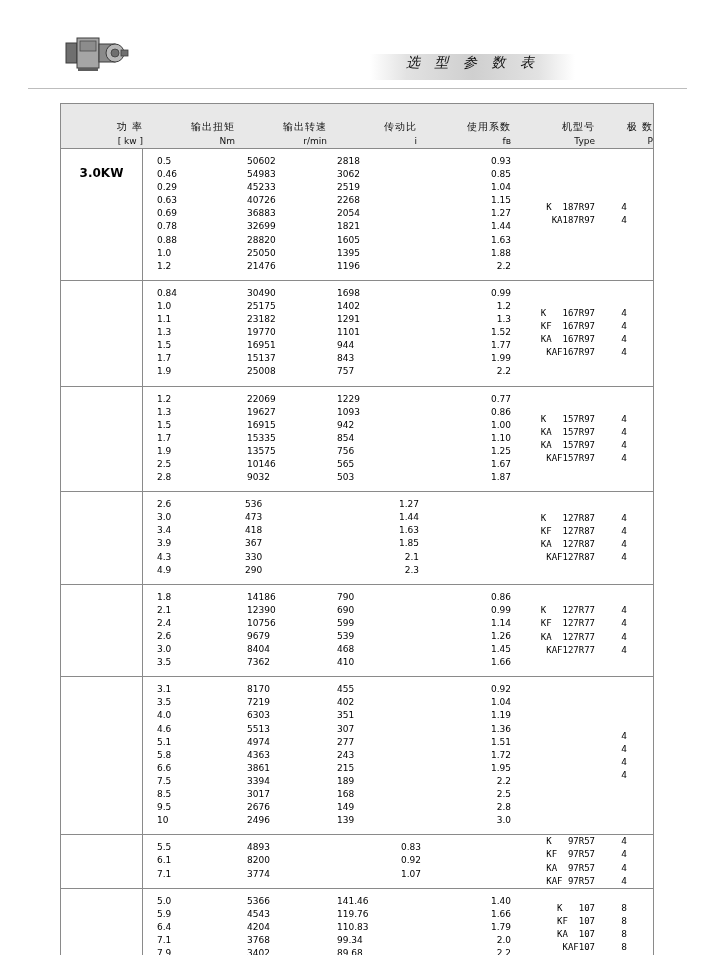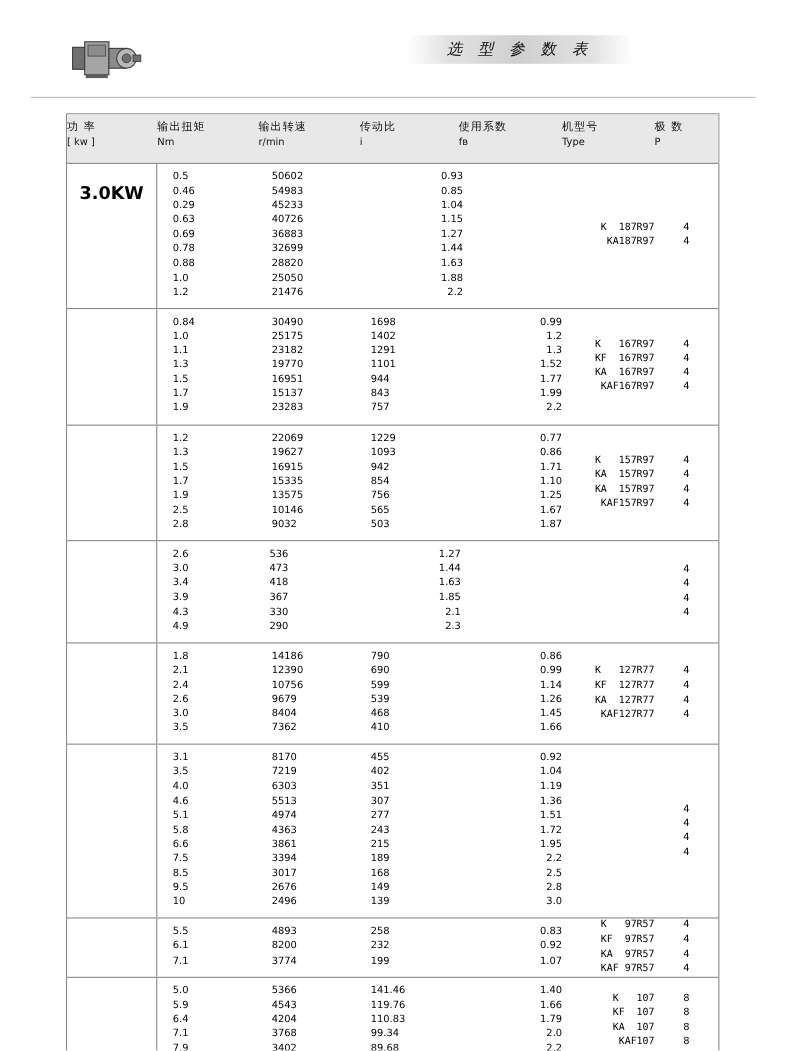--- a/index.html
+++ b/index.html
@@ -34,26 +34,25 @@
     left: 64px;
     top: 34px;
     width: 66px;
     height: 40px;
   }
   .logo-box svg { display: block; }
 
   .title-wrap {
     position: absolute;
     left: 370px;
-    top: 32px;
+    top: 54px;
     width: 205px;
     height: 26px;
     background: linear-gradient(to right, #ffffff 0%, #e2e2e2 18%, #cfcfcf 50%, #e2e2e2 82%, #ffffff 100%);
     display: flex;
-    align-items: center;
     justify-content: center;
   }
   .title-wrap .title-text {
     font-family: "DejaVu Sans", sans-serif;
     font-size: 14px;
     font-style: italic;
     letter-spacing: 5px;
     color: #111;
     white-space: nowrap;
   }
@@ -71,25 +70,26 @@
 
   .thead {
     display: flex;
     background: #e8e8e8;
     border-bottom: 1px solid #8a8a8a;
     height: 44px;
   }
   .thead .cell {
     box-sizing: border-box;
     padding-top: 4px;
-    text-align: left;
+    text-align: right;
     font-size: 9.5px;
     line-height: 1.55;
     color: #111;
     font-family: "DejaVu Sans", sans-serif;
+    margin-top: 11px;
   }
   .thead .cell .l1 { display: block; font-size: 10px; letter-spacing: 1px;}
   .thead .cell .l2 { display: block; font-size: 9px; }
 
   
   .c-pow  { width: 82px; }
   .c-rpm  { width: 92px; }
   .c-nm   { width: 92px; }
   .c-i    { width: 90px; }
   .c-fb   { width: 94px; }
@@ -106,21 +106,21 @@
     width: 82px;
     box-sizing: border-box;
     border-right: 1px solid #8a8a8a;
     position: relative;
   }
   .power-label {
     position: absolute;
     left: 0; right: 0;
     top: 17px;
     text-align: center;
-    font-size: 16px;
+    font-size: 12px;
     font-weight: bold;
     font-family: "DejaVu Sans", sans-serif;
   }
 
   .data-col {
     flex: 1;
     display: flex;
     box-sizing: border-box;
     padding: 6px 0 7px 0;
   }
@@ -243,20 +243,31 @@
             <div class="line">50602</div>
             <div class="line">54983</div>
             <div class="line">45233</div>
             <div class="line">40726</div>
             <div class="line">36883</div>
             <div class="line">32699</div>
             <div class="line">28820</div>
             <div class="line">25050</div>
             <div class="line">21476</div>
           </div>
+          <div class="numblock col-i">
+            <div class="line">2818</div>
+            <div class="line">3062</div>
+            <div class="line">2519</div>
+            <div class="line">2268</div>
+            <div class="line">2054</div>
+            <div class="line">1821</div>
+            <div class="line">1605</div>
+            <div class="line">1395</div>
+            <div class="line">1196</div>
+          </div>
           <div class="numblock col-fb">
             <div class="line">0.93</div>
             <div class="line">0.85</div>
             <div class="line">1.04</div>
             <div class="line">1.15</div>
             <div class="line">1.27</div>
             <div class="line">1.44</div>
             <div class="line">1.63</div>
             <div class="line">1.88</div>
             <div class="line">2.2</div>
@@ -283,21 +294,21 @@
             <div class="line">1.7</div>
             <div class="line">1.9</div>
           </div>
           <div class="numblock col-nm">
             <div class="line">30490</div>
             <div class="line">25175</div>
             <div class="line">23182</div>
             <div class="line">19770</div>
             <div class="line">16951</div>
             <div class="line">15137</div>
-            <div class="line">23283</div>
+            <div class="line">25008</div>
           </div>
           <div class="numblock col-i">
             <div class="line">1698</div>
             <div class="line">1402</div>
             <div class="line">1291</div>
             <div class="line">1101</div>
             <div class="line">944</div>
             <div class="line">843</div>
             <div class="line">757</div>
           </div>
@@ -350,21 +361,21 @@
             <div class="line">1093</div>
             <div class="line">942</div>
             <div class="line">854</div>
             <div class="line">756</div>
             <div class="line">565</div>
             <div class="line">503</div>
           </div>
           <div class="numblock col-fb">
             <div class="line">0.77</div>
             <div class="line">0.86</div>
-            <div class="line">1.71</div>
+            <div class="line">1.00</div>
             <div class="line">1.10</div>
             <div class="line">1.25</div>
             <div class="line">1.67</div>
             <div class="line">1.87</div>
           </div>
         </div>
         <div class="type-col">
           <div class="line">K   157R97</div>
           <div class="line">KA  157R97</div>
           <div class="line">KA  157R97</div>
@@ -397,20 +408,26 @@
             <div class="line">290</div>
           </div>
           <div class="numblock col-fb">
             <div class="line">1.27</div>
             <div class="line">1.44</div>
             <div class="line">1.63</div>
             <div class="line">1.85</div>
             <div class="line">2.1</div>
             <div class="line">2.3</div>
           </div>
+        </div>
+        <div class="type-col">
+          <div class="line">K   127R87</div>
+          <div class="line">KF  127R87</div>
+          <div class="line">KA  127R87</div>
+          <div class="line">KAF127R87</div>
         </div>
         <div class="p-col">
           <div class="line">4</div>
           <div class="line">4</div>
           <div class="line">4</div>
           <div class="line">4</div>
         </div>
       </div>
       <div class="body-row">
         <div class="power-col"></div>
@@ -530,25 +547,20 @@
           <div class="numblock col-rpm">
             <div class="line">5.5</div>
             <div class="line">6.1</div>
             <div class="line">7.1</div>
           </div>
           <div class="numblock col-nm">
             <div class="line">4893</div>
             <div class="line">8200</div>
             <div class="line">3774</div>
           </div>
-          <div class="numblock col-i">
-            <div class="line">258</div>
-            <div class="line">232</div>
-            <div class="line">199</div>
-          </div>
           <div class="numblock col-fb">
             <div class="line">0.83</div>
             <div class="line">0.92</div>
             <div class="line">1.07</div>
           </div>
         </div>
         <div class="type-col">
           <div class="line">K   97R57</div>
           <div class="line">KF  97R57</div>
           <div class="line">KA  97R57</div>

